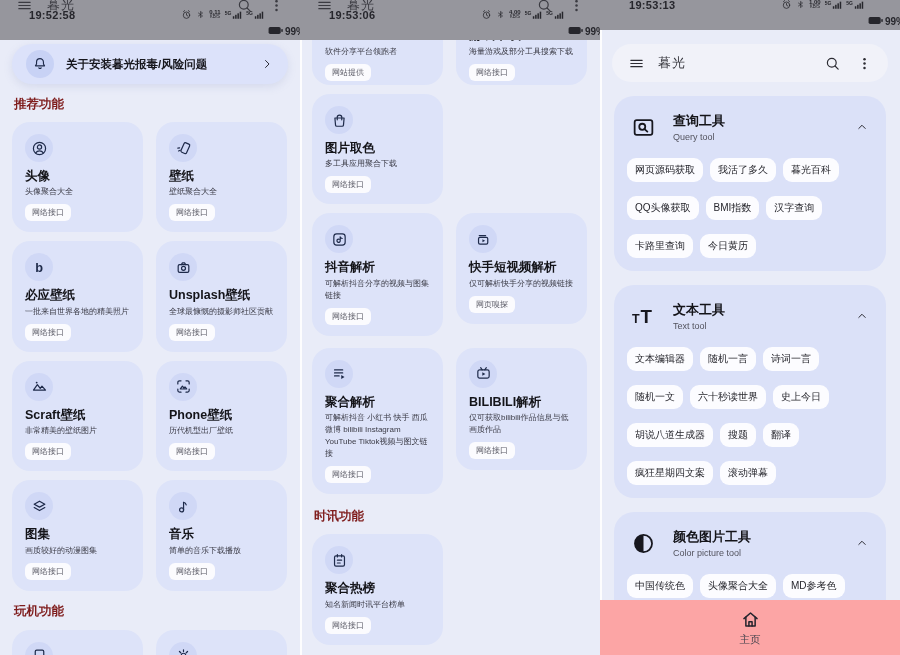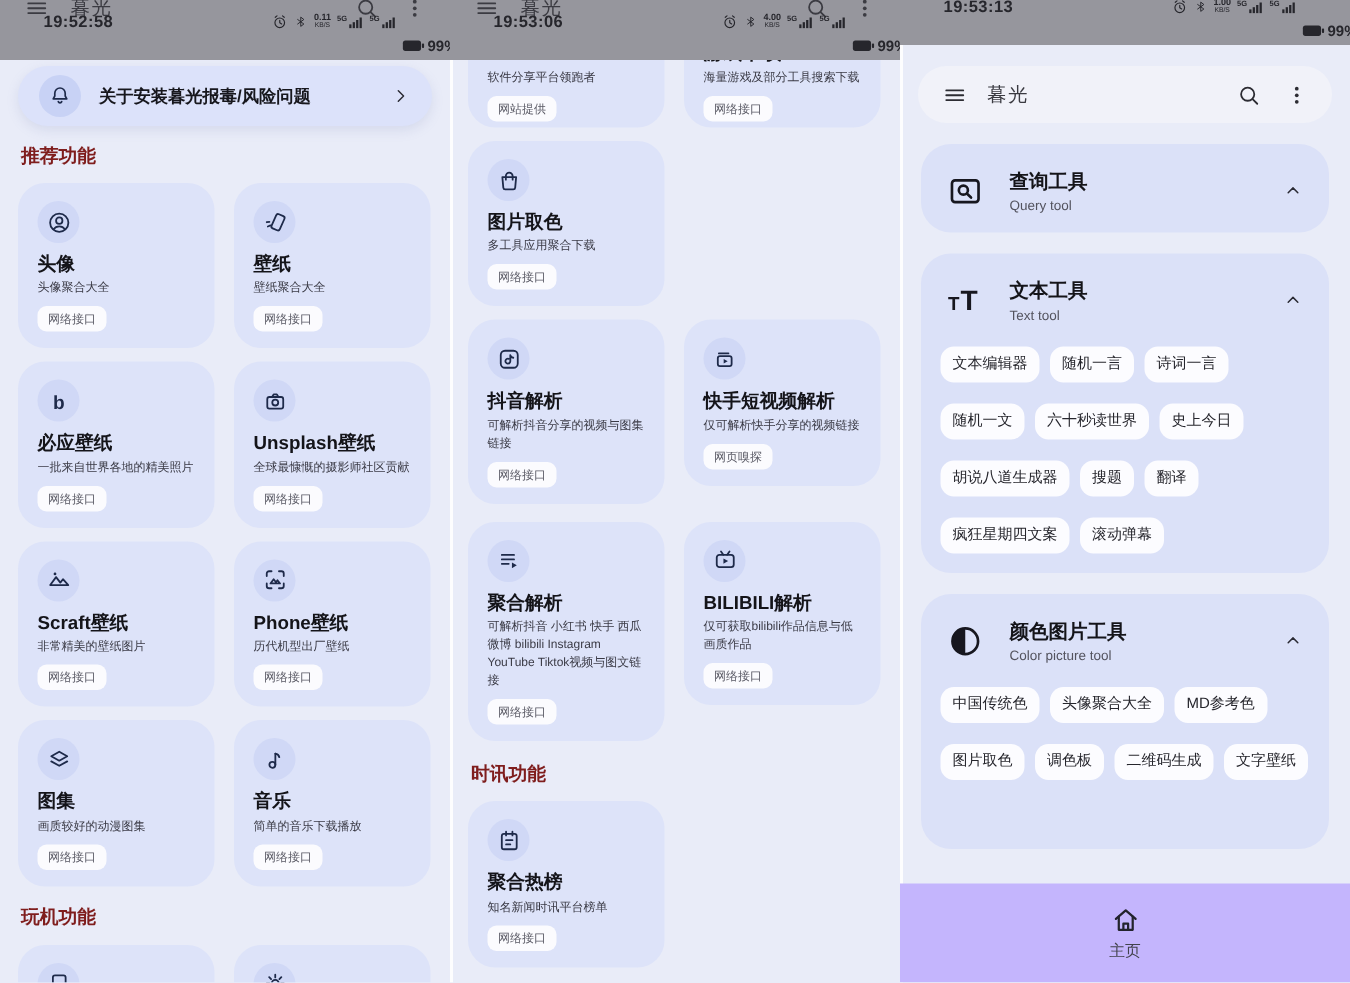--- a/index.html
+++ b/index.html
@@ -66,21 +66,21 @@
   .thead .ticon { width:25px; height:25px; color:#17171f; margin:0 4px; }
   .thead .ticon svg{ width:100%; height:100%; }
   .thead .tcol { margin-left:13px; }
   .thead .tt { font-size:13px; font-weight:bold; color:#141419; }
   .thead .ts { font-size:9px; color:#53535e; margin-top:2px; }
   .thead .chup { margin-left:auto; width:14px; height:14px; color:#2a2a33; margin-right:4px; }
   .thead .chup svg{ width:100%; height:100%; }
   .chips { display:flex; flex-wrap:wrap; gap:14px 7px; margin-top:16px; }
   .chip { background:#fcfcff; border-radius:9px; padding:6px 8px; font-size:10px; color:#26262d; line-height:1.2; white-space:nowrap; }
 
-  .bottomnav { position:absolute; left:0; bottom:0; width:100%; height:66px; background:#c4b5fd; z-index:5; display:flex; }
+  .bottomnav { position:absolute; left:0; bottom:0; width:100%; height:55px; background:#fca5a5; z-index:5; display:flex; }
   .navitem { flex:1; display:flex; flex-direction:column; align-items:center; justify-content:center; gap:3px; }
   .navitem .nico { width:21px; height:21px; color:#23232c; position:relative; z-index:1; }
   .navitem .nico svg{ width:100%; height:100%; }
   .navitem .nlabel { font-size:10.5px; color:#42424c; }
   .navitem.active .nlabel { color:#1a1a24; font-weight:bold; }
   .navpill { position:absolute; width:46px; height:27px; border-radius:14px; background:#d8d4f4; margin-top:-15px; }
   .navitem.active { position:relative; }
 
   svg { display:block; }
 </style>
@@ -547,20 +547,30 @@
       <span class="tcol">
         <div class="tt">查询工具</div>
         <div class="ts">Query tool</div>
       </span>
       <span class="chup">
           <svg viewBox="0 0 24 24">
             <path stroke="currentColor" stroke-width="1.7" fill="none" stroke-linecap="round" stroke-linejoin="round" d="M6.5 14.5L12 9l5.5 5.5"></path>
           </svg>
         </span>
     </div>
+    <div class="chips">
+    <span class="chip">网页源码获取</span>
+        <span class="chip">我活了多久</span>
+        <span class="chip">暮光百科</span>
+        <span class="chip">QQ头像获取</span>
+        <span class="chip">BMI指数</span>
+        <span class="chip">汉字查询</span>
+        <span class="chip">卡路里查询</span>
+        <span class="chip">今日黄历</span>
+      </div>
   </div>
 
   <div class="toolcard">
     <div class="thead">
       <span class="ticon">
           <svg viewBox="0 0 24 24">
             <text x="1" y="18" font-size="12" font-weight="bold" fill="currentColor" font-family="Liberation Sans,sans-serif">T</text>
             <text x="9" y="18" font-size="18" font-weight="bold" fill="currentColor" font-family="Liberation Sans,sans-serif">T</text>
           </svg>
         </span>

